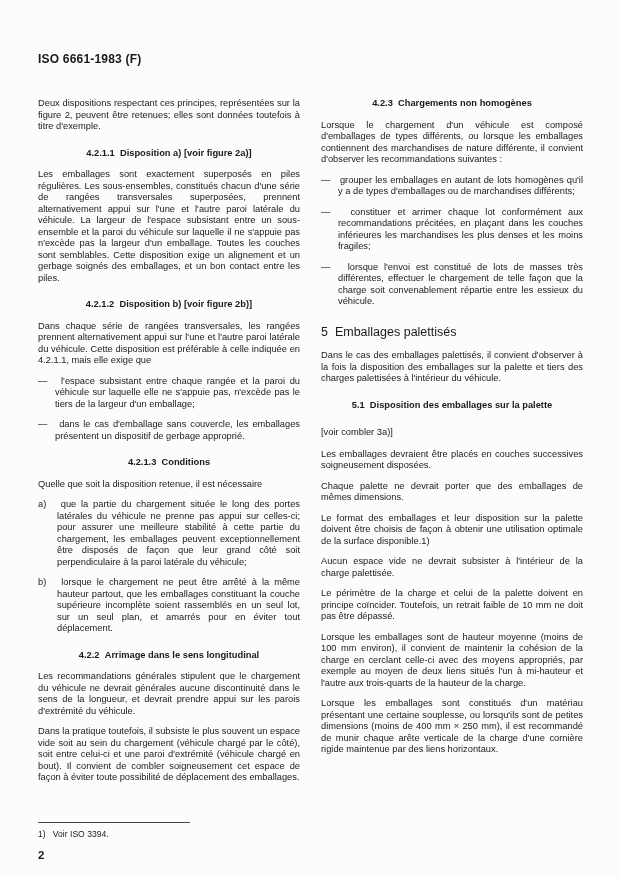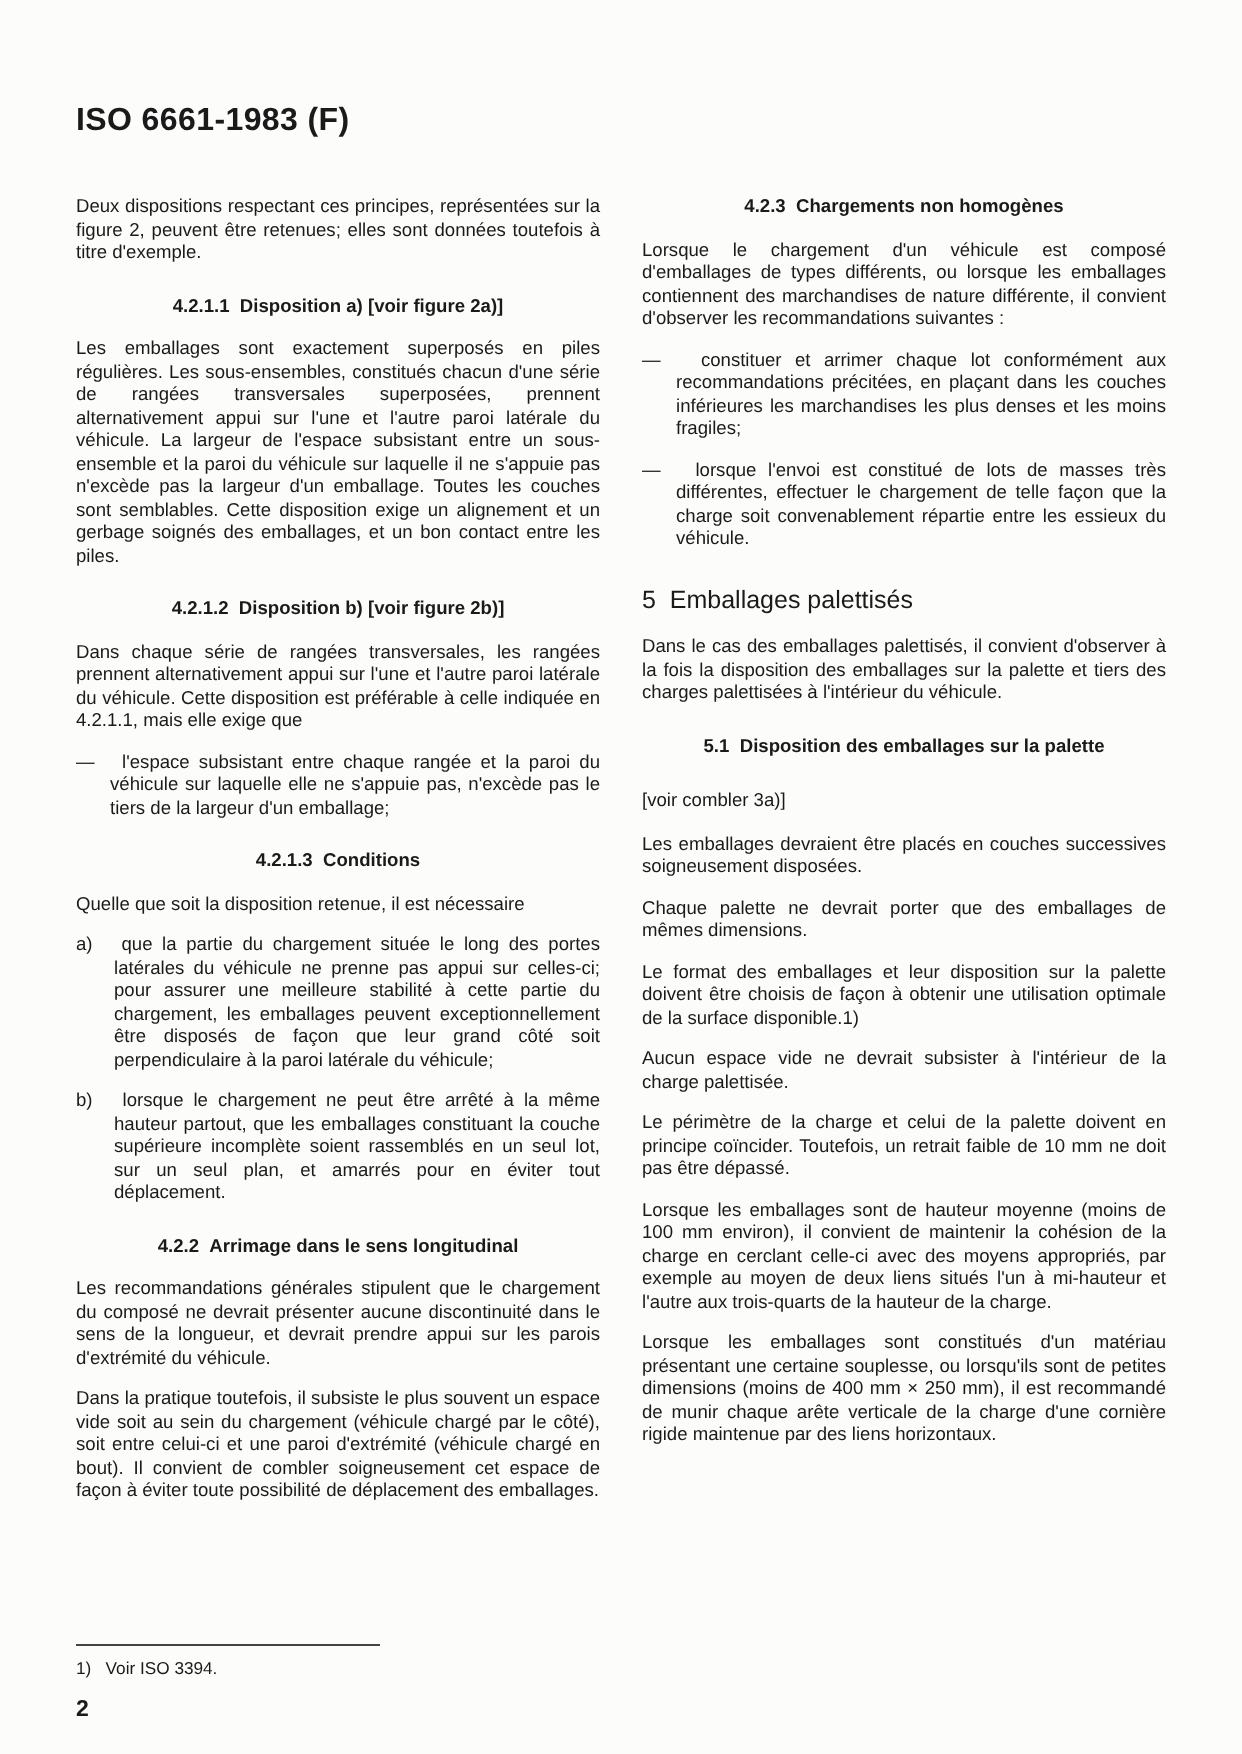--- a/index.html
+++ b/index.html
@@ -9,21 +9,21 @@
     font-family: "Liberation Sans", "DejaVu Sans", sans-serif;
     color: #1a1a1a;
     position: relative;
     overflow: hidden;
   }
   .page { position: absolute; inset: 0; }
 
   .doc-id {
     position: absolute;
     top: 52px; left: 38px;
-    font-size: 16px;
+    font-size: 12px;
     font-weight: bold;
     letter-spacing: .2px;
   }
 
   .columns {
     position: absolute;
     top: 98px; left: 38px;
     width: 545px;
     display: flex;
     gap: 21px;
@@ -90,34 +90,36 @@
 
     <div class="col">
       <p>Deux dispositions respectant ces principes, représentées sur la figure 2, peuvent être retenues; elles sont données toutefois à titre d'exemple.</p>
 
       <h4>4.2.1.1&nbsp;&nbsp;Disposition a) [voir figure 2a)]</h4>
       <p>Les emballages sont exactement superposés en piles régulières. Les sous-ensembles, constitués chacun d'une série de rangées transversales superposées, prennent alternativement appui sur l'une et l'autre paroi latérale du véhicule. La largeur de l'espace subsistant entre un sous-ensemble et la paroi du véhicule sur laquelle il ne s'appuie pas n'excède pas la largeur d'un emballage. Toutes les couches sont semblables. Cette disposition exige un alignement et un gerbage soignés des emballages, et un bon contact entre les piles.</p>
 
       <h4>4.2.1.2&nbsp;&nbsp;Disposition b) [voir figure 2b)]</h4>
       <p>Dans chaque série de rangées transversales, les rangées prennent alternativement appui sur l'une et l'autre paroi latérale du véhicule. Cette disposition est préférable à celle indiquée en 4.2.1.1, mais elle exige que</p>
       <p class="hang">—&nbsp;&nbsp;&nbsp;l'espace subsistant entre chaque rangée et la paroi du véhicule sur laquelle elle ne s'appuie pas, n'excède pas le tiers de la largeur d'un emballage;</p>
+      <p class="hang">—&nbsp;&nbsp;&nbsp;dans le cas d'emballage sans couvercle, les emballages présentent un dispositif de gerbage approprié.</p>
 
       <h4>4.2.1.3&nbsp;&nbsp;Conditions</h4>
       <p>Quelle que soit la disposition retenue, il est nécessaire</p>
       <p class="itemhang">a)&nbsp;&nbsp;&nbsp;que la partie du chargement située le long des portes latérales du véhicule ne prenne pas appui sur celles-ci; pour assurer une meilleure stabilité à cette partie du chargement, les emballages peuvent exceptionnellement être disposés de façon que leur grand côté soit perpendiculaire à la paroi latérale du véhicule;</p>
       <p class="itemhang">b)&nbsp;&nbsp;&nbsp;lorsque le chargement ne peut être arrêté à la même hauteur partout, que les emballages constituant la couche supérieure incomplète soient rassemblés en un seul lot, sur un seul plan, et amarrés pour en éviter tout déplacement.</p>
 
       <h4>4.2.2&nbsp;&nbsp;Arrimage dans le sens longitudinal</h4>
-      <p>Les recommandations générales stipulent que le chargement du composé ne devrait présenter aucune discontinuité dans le sens de la longueur, et devrait prendre appui sur les parois d'extrémité du véhicule.</p>
+      <p>Les recommandations générales stipulent que le chargement du véhicule ne devrait générales aucune discontinuité dans le sens de la longueur, et devrait prendre appui sur les parois d'extrémité du véhicule.</p>
       <p>Dans la pratique toutefois, il subsiste le plus souvent un espace vide soit au sein du chargement (véhicule chargé par le côté), soit entre celui-ci et une paroi d'extrémité (véhicule chargé en bout). Il convient de combler soigneusement cet espace de façon à éviter toute possibilité de déplacement des emballages.</p>
     </div>
 
     <div class="col">
       <h4 class="first">4.2.3&nbsp;&nbsp;Chargements non homogènes</h4>
       <p>Lorsque le chargement d'un véhicule est composé d'emballages de types différents, ou lorsque les emballages contiennent des marchandises de nature différente, il convient d'observer les recommandations suivantes :</p>
+      <p class="hang">—&nbsp;&nbsp;&nbsp;grouper les emballages en autant de lots homogènes qu'il y a de types d'emballages ou de marchandises différents;</p>
       <p class="hang">—&nbsp;&nbsp;&nbsp;constituer et arrimer chaque lot conformément aux recommandations précitées, en plaçant dans les couches inférieures les marchandises les plus denses et les moins fragiles;</p>
       <p class="hang">—&nbsp;&nbsp;&nbsp;lorsque l'envoi est constitué de lots de masses très différentes, effectuer le chargement de telle façon que la charge soit convenablement répartie entre les essieux du véhicule.</p>
 
       <div class="big-heading">5&nbsp;&nbsp;Emballages palettisés</div>
       <p>Dans le cas des emballages palettisés, il convient d'observer à la fois la disposition des emballages sur la palette et tiers des charges palettisées à l'intérieur du véhicule.</p>
 
       <h4 class="tight">5.1&nbsp;&nbsp;Disposition des emballages sur la palette</h4>
       <p class="sub-line">[voir combler 3a)]</p>
 
       <p>Les emballages devraient être placés en couches successives soigneusement disposées.</p>

